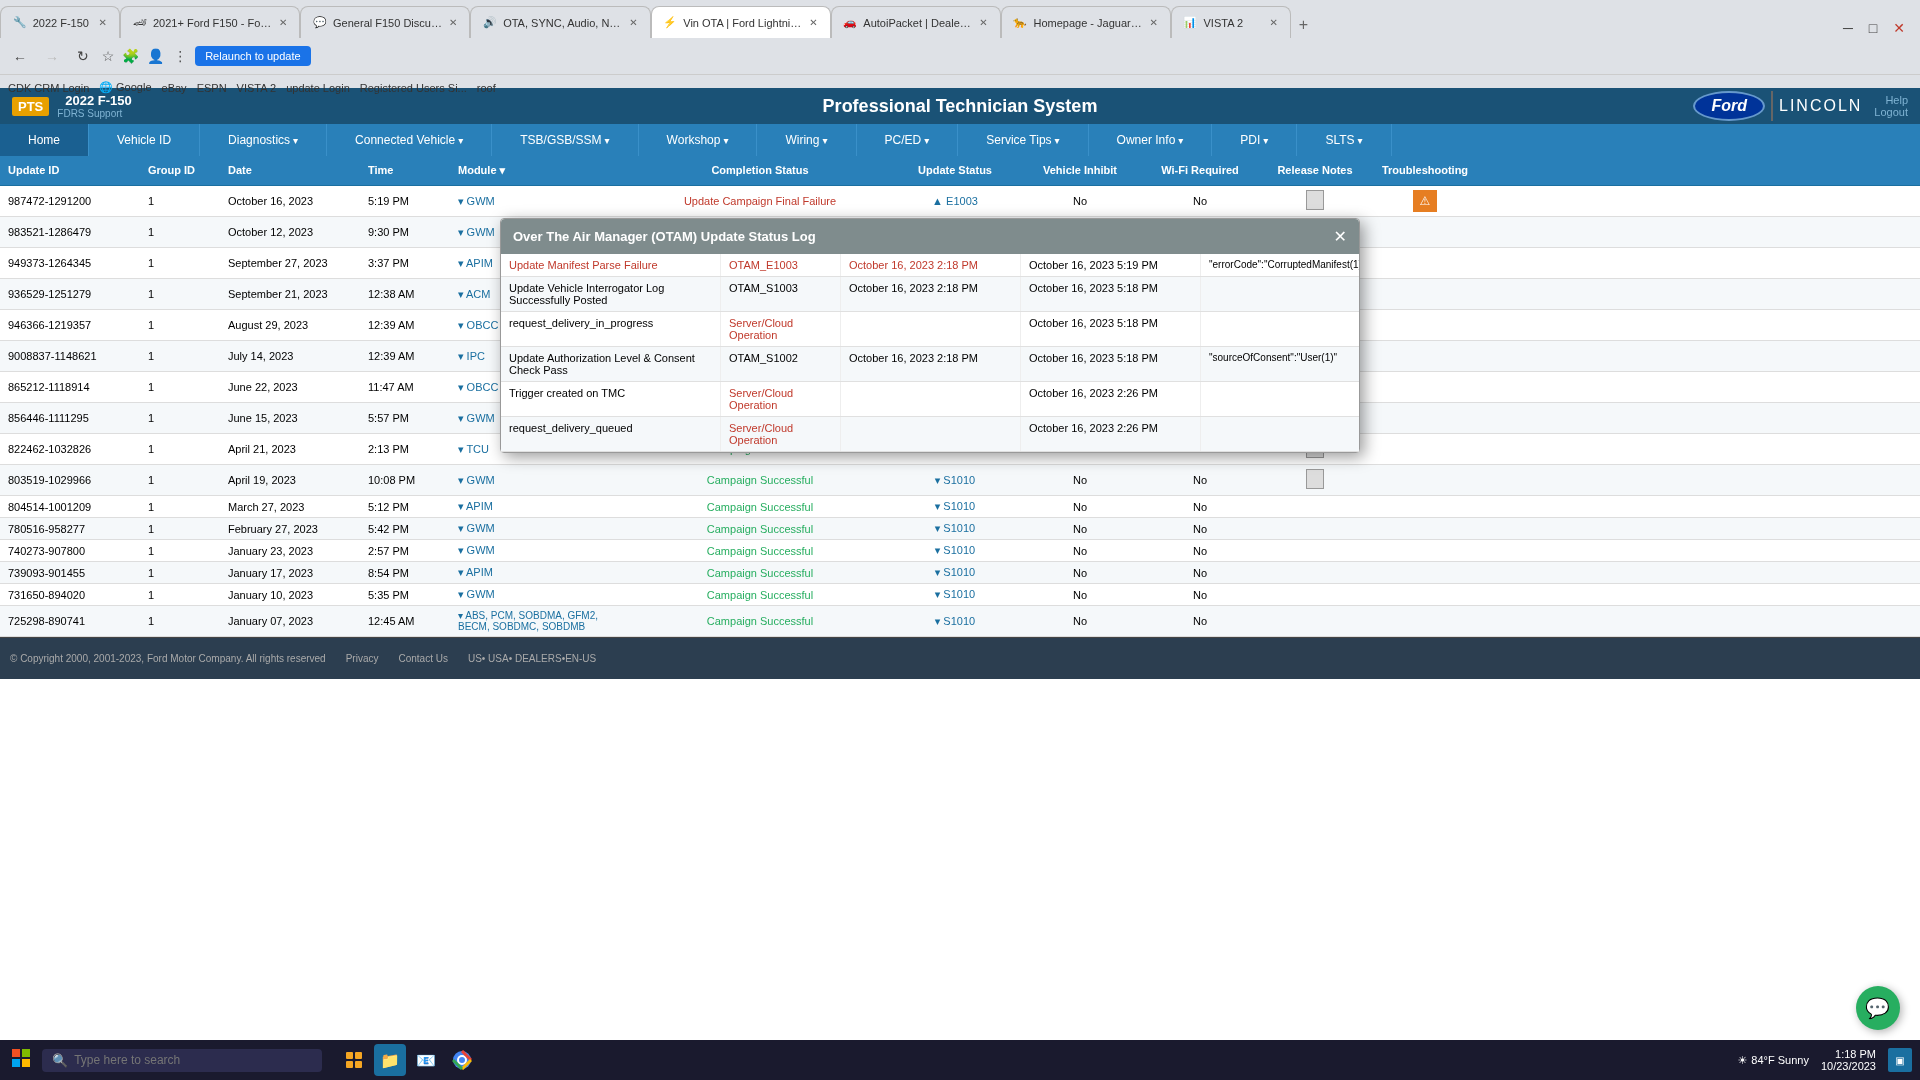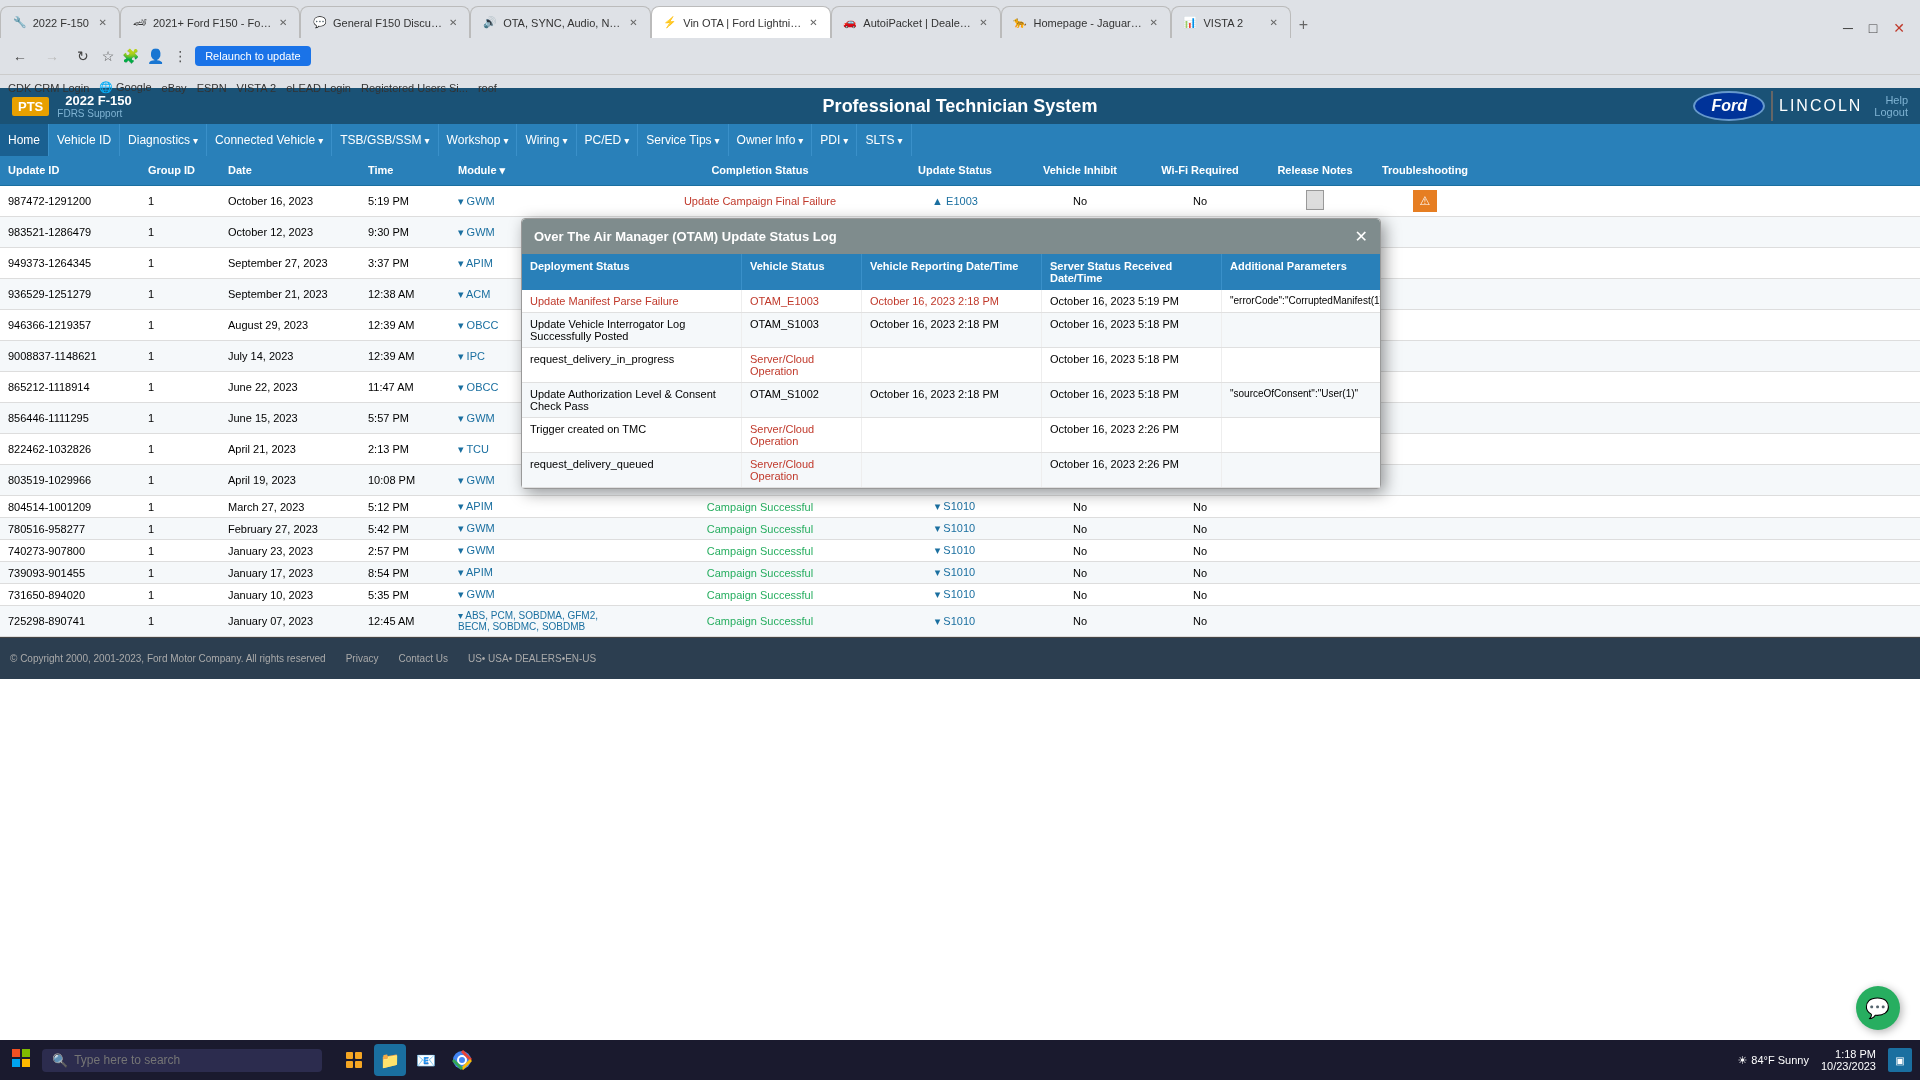--- a/index.html
+++ b/index.html
@@ -28,21 +28,21 @@
 
     
     .app-header { background: #1a5276; display: flex; align-items: center; padding: 4px 12px; gap: 10px; height: 36px; }
     .app-logo { background: #e8a000; color: #fff; font-weight: bold; font-size: 13px; padding: 2px 6px; border-radius: 2px; }
     .app-vehicle-name { color: #fff; font-size: 13px; font-weight: bold; margin-left: 8px; }
     .app-title { color: #fff; font-size: 18px; font-weight: bold; flex: 1; text-align: center; }
     .header-links { display: flex; flex-direction: column; align-items: flex-end; color: #fff; font-size: 11px; }
 
     
     .nav-menu { background: #2980b9; display: flex; align-items: center; height: 32px; }
-    .nav-item { color: #fff; padding: 0 8px; height: 100%; display: flex; align-items: center; font-size: 12px; cursor: pointer; white-space: nowrap; border-right: 1px solid #3a90c9; }
+    .nav-item { color: #fff; padding: 0 28px; height: 100%; display: flex; align-items: center; font-size: 12px; cursor: pointer; white-space: nowrap; border-right: 1px solid #3a90c9; }
     .nav-item.home { background: #1a6091; }
     .nav-item .arrow { font-size: 10px; margin-left: 3px; }
 
     
     .table-header { background: #2980b9; display: flex; color: #fff; font-size: 11px; font-weight: bold; padding: 4px 0; border-bottom: 1px solid #1a6fa0; }
     .th { padding: 4px 8px; flex: 1; text-align: left; }
     .th.update-id { min-width: 140px; max-width: 140px; }
     .th.group-id { min-width: 80px; max-width: 80px; }
     .th.date { min-width: 140px; max-width: 140px; }
     .th.time { min-width: 90px; max-width: 90px; }
@@ -71,21 +71,21 @@
     .td.wifi { min-width: 120px; max-width: 120px; text-align: center; }
     .td.release-notes { min-width: 110px; max-width: 110px; text-align: center; }
     .td.troubleshooting { min-width: 110px; max-width: 110px; text-align: center; }
     .link-blue { color: #1a6fa0; text-decoration: none; cursor: pointer; }
     .link-red { color: #c0392b; text-decoration: none; cursor: pointer; }
     .text-green { color: #27ae60; }
     .icon-doc { display: inline-block; width: 18px; height: 20px; background: #ddd; border: 1px solid #999; font-size: 9px; cursor: pointer; }
 
     
     .modal-overlay { position: fixed; top: 88px; left: 0; right: 0; bottom: 40px; z-index: 100; pointer-events: none; }
-    .modal { position: absolute; top: 130px; left: 521px; width: 860px; background: #fff; border: 1px solid #999; border-radius: 4px; box-shadow: 4px 4px 16px rgba(0,0,0,0.4); pointer-events: all; }
+    .modal { position: absolute; top: 130px; left: 500px; width: 860px; background: #fff; border: 1px solid #999; border-radius: 4px; box-shadow: 4px 4px 16px rgba(0,0,0,0.4); pointer-events: all; }
     .modal-header { background: #7f8c8d; color: #fff; padding: 8px 12px; display: flex; justify-content: space-between; align-items: center; font-size: 13px; font-weight: bold; border-radius: 4px 4px 0 0; }
     .modal-close { color: #fff; cursor: pointer; font-size: 16px; background: none; border: none; }
     .modal-table-header { background: #2980b9; display: flex; color: #fff; font-size: 11px; font-weight: bold; }
     .modal-th { padding: 6px 8px; flex: 1; text-align: left; border-right: 1px solid #3a90c9; }
     .modal-th:last-child { border-right: none; }
     .modal-th.deploy { min-width: 220px; }
     .modal-th.vehicle-status { min-width: 120px; }
     .modal-th.report-dt { min-width: 180px; }
     .modal-th.server-status { min-width: 180px; }
     .modal-th.additional { min-width: 160px; }
@@ -183,21 +183,21 @@
       <button style="background:#1a73e8;color:#fff;border:none;padding:4px 10px;border-radius:4px;font-size:11px;cursor:pointer;">Relaunch to update</button>
     </div>
   </div>
 
   <div class="bookmarks-bar">
     <span class="bookmark-item">CDK CRM Login</span>
     <span class="bookmark-item">🌐 Google</span>
     <span class="bookmark-item">eBay</span>
     <span class="bookmark-item">ESPN</span>
     <span class="bookmark-item">VISTA 2</span>
-    <span class="bookmark-item">eLEAD Login</span>
+    <span class="bookmark-item">update Login</span>
     <span class="bookmark-item">Registered Users Si...</span>
     <span class="bookmark-item">roof</span>
   </div>
 </div>
 
 <div class="app">
 
   <div class="app-header">
     <div style="display:flex;align-items:center;gap:8px;">
       <span class="app-logo">PTS</span>
@@ -489,27 +489,20 @@
     <span>US• USA• DEALERS•EN-US</span>
   </div>
 </div>
 
 <div class="modal-overlay">
   <div class="modal">
     <div class="modal-header">
       <span>Over The Air Manager (OTAM) Update Status Log</span>
       <button class="modal-close">✕</button>
     </div>
-    <div class="modal-table-header">
-      <div class="modal-th deploy">Deployment Status</div>
-      <div class="modal-th vehicle-status">Vehicle Status</div>
-      <div class="modal-th report-dt">Vehicle Reporting Date/Time</div>
-      <div class="modal-th server-status">Server Status Received Date/Time</div>
-      <div class="modal-th additional">Additional Parameters</div>
-    </div>
     <div class="modal-body">
       <div class="modal-row">
         <div class="modal-td deploy" style="color:#c0392b;">Update Manifest Parse Failure</div>
         <div class="modal-td vehicle-status" style="color:#c0392b;">OTAM_E1003</div>
         <div class="modal-td report-dt" style="color:#c0392b;">October 16, 2023 2:18 PM</div>
         <div class="modal-td server-status">October 16, 2023 5:19 PM</div>
         <div class="modal-td additional" style="font-size:10px;">"errorCode":"CorruptedManifest(1)"</div>
       </div>
       <div class="modal-row">
         <div class="modal-td deploy">Update Vehicle Interrogator Log Successfully Posted</div>

